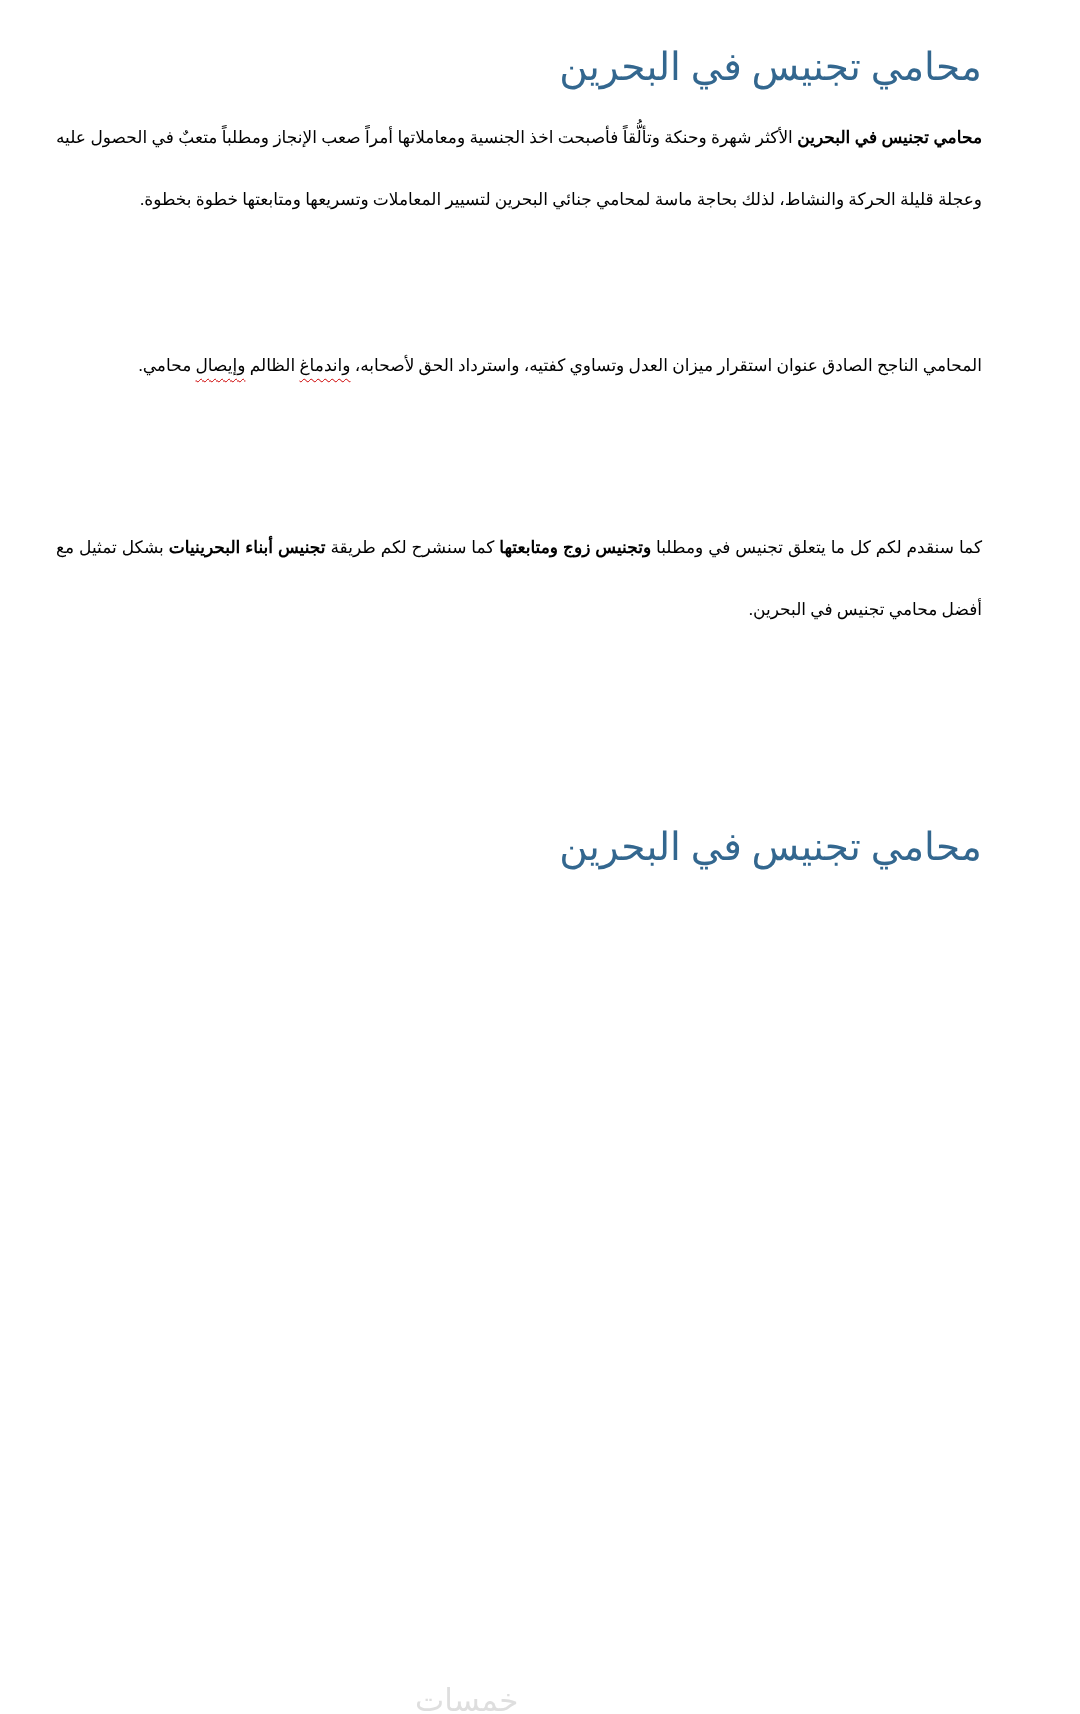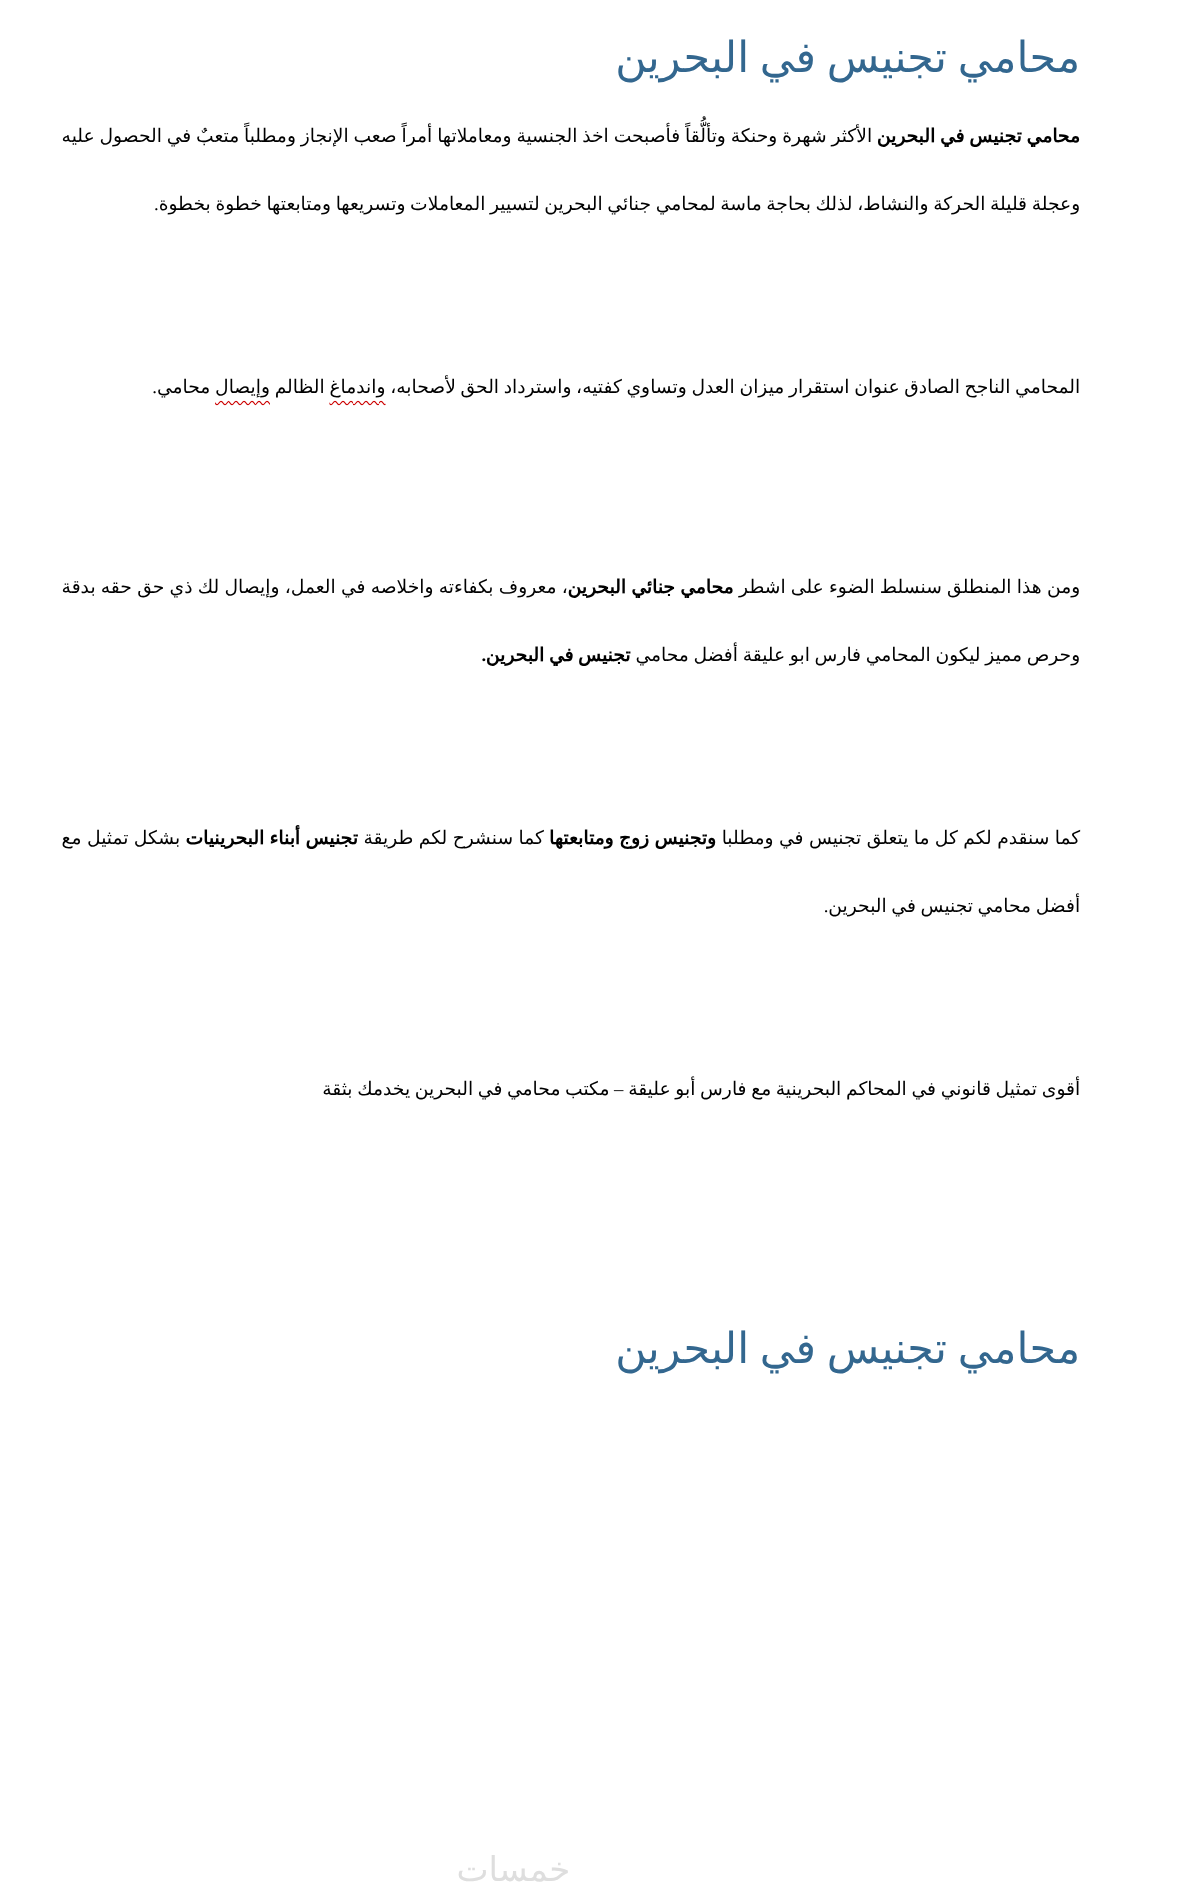--- a/index.html
+++ b/index.html
@@ -11,20 +11,21 @@
     width: 1080px;
     height: 1714px;
     position: relative;
     overflow: hidden;
     font-family: "Liberation Serif", "DejaVu Serif", serif;
     color: #000000;
   }
   .page {
     direction: rtl;
     padding: 26px 98px 0 56px;
+    margin-top: 14px;
   }
   .doc-heading {
     color: var(--accent, #33678F);
     font-size: 39px;
     font-weight: 400;
     line-height: 53px;
     margin: 0 0 14px 0;
     text-align: right;
   }
   .doc-heading.heading-bottom {
@@ -65,20 +66,18 @@
   }
 </style>
 </head>
 <body>
 
 <div class="page">
   <div>
       <h1 class="doc-heading heading-top">محامي تجنيس في البحرين</h1>
       <p class="doc-para para-intro"><span class="run-bold ">محامي تجنيس في البحرين</span><span class=""> الأكثر شهرة وحنكة وتألُّقاً فأصبحت اخذ الجنسية ومعاملاتها أمراً صعب الإنجاز ومطلباً متعبٌ في الحصول عليه وعجلة قليلة الحركة والنشاط، لذلك بحاجة ماسة لمحامي جنائي البحرين لتسيير المعاملات وتسريعها ومتابعتها خطوة بخطوة.</span></p>
       <p class="doc-para para-justice"><span class="">المحامي الناجح الصادق عنوان استقرار ميزان العدل وتساوي كفتيه، واسترداد الحق لأصحابه، </span><span class="run-spell ">واندماغ</span><span class=""> الظالم </span><span class="run-spell ">وإيصال</span><span class=""> محامي.</span></p>
-      <p class="doc-para para-spotlight"><span class="">ومن هذا المنطلق سنسلط الضوء على اشطر </span><span class="run-bold ">محامي جنائي البحرين</span><span class="">، معروف بكفاءته واخلاصه في العمل، وإيصال لك ذي حق حقه بدقة وحرص مميز ليكون المحامي فارس ابو عليقة أفضل محامي </span><span class="run-bold ">تجنيس في البحرين.</span></p>
       <p class="doc-para para-services"><span class="">كما سنقدم لكم كل ما يتعلق تجنيس في ومطلبا </span><span class="run-bold ">وتجنيس زوج ومتابعتها</span><span class=""> كما سنشرح لكم طريقة </span><span class="run-bold ">تجنيس أبناء البحرينيات</span><span class=""> بشكل تمثيل مع أفضل محامي تجنيس في البحرين.</span></p>
-      <p class="doc-para para-representation"><span class="">أقوى تمثيل قانوني في المحاكم البحرينية مع فارس أبو عليقة – مكتب محامي في البحرين يخدمك بثقة</span></p>
       <h1 class="doc-heading heading-bottom">محامي تجنيس في البحرين</h1>
     </div>
 </div>
 
 <div class="watermark">خمسات</div>
 
 </body></html>

